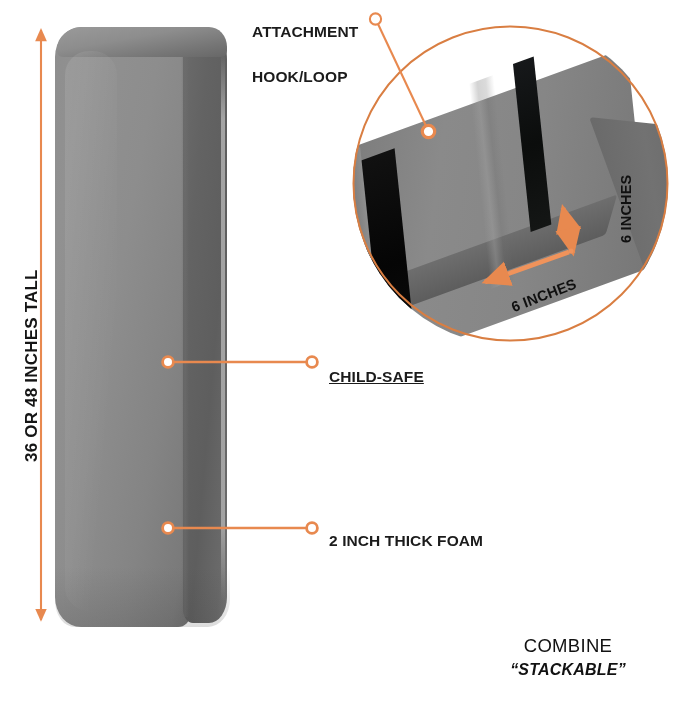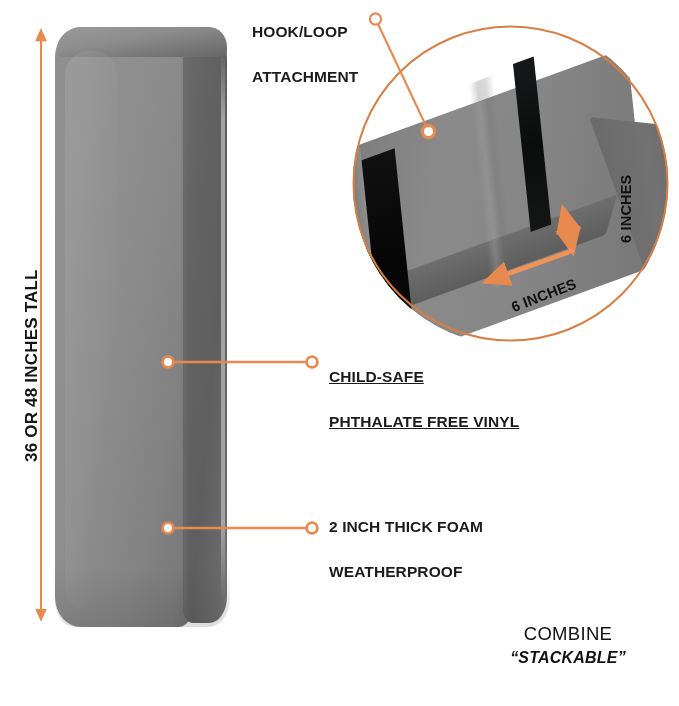--- a/index.html
+++ b/index.html
@@ -67,20 +67,21 @@
     top: 622px;
     width: 190px;
     text-align: center;
     font-family: "Liberation Sans", sans-serif;
     color: #121212;
   }
   .stack-line {
     font-size: 18.5px;
     line-height: 1.35;
     letter-spacing: 0.3px;
+    margin-top: 12px;
   }
   .stack-quote {
     font-size: 16px;
     line-height: 1.35;
     font-weight: bold;
     font-style: italic;
     letter-spacing: 0.2px;
   }
 
   
@@ -239,32 +240,30 @@
     <line x1="170" y1="362" x2="310" y2="362" stroke="#E8894F" stroke-width="2.3"></line>
     <circle cx="168" cy="362" r="5.4" fill="#ffffff" stroke="#E8894F" stroke-width="2.8"></circle>
     <circle cx="312" cy="362" r="5.4" fill="#ffffff" stroke="#E8894F" stroke-width="2.8"></circle>
 
     <line x1="170" y1="528" x2="310" y2="528" stroke="#E8894F" stroke-width="2.3"></line>
     <circle cx="168" cy="528" r="5.4" fill="#ffffff" stroke="#E8894F" stroke-width="2.8"></circle>
     <circle cx="312" cy="528" r="5.4" fill="#ffffff" stroke="#E8894F" stroke-width="2.8"></circle>
   </svg>
 
   <div class="callout" style="left:252px; top:-1px;">
+    <div>ATTACHMENT</div>
     <div>HOOK/LOOP</div>
-    <div>ATTACHMENT</div>
   </div>
 
   <div class="callout" style="left:329px; top:344px;text-decoration:underline;">
     <div>CHILD-SAFE</div>
-    <div>PHTHALATE FREE VINYL</div>
-  </div>
-
-  <div class="callout" style="left:329px; top:494px;">
+  </div>
+
+  <div class="callout" style="left:329px; top:508px;">
     <div>2 INCH THICK FOAM</div>
-    <div>WEATHERPROOF</div>
   </div>
 
   <div class="dim-label dim-vert" style="left:618px; top:243px;">6 INCHES</div>
 
   <div class="dim-label dim-diag" style="left:509px; top:300px;">6 INCHES</div>
 
   <div class="stack-block">
     <div class="stack-line">COMBINE</div>
     <div class="stack-quote">“STACKABLE”</div>
   </div>

